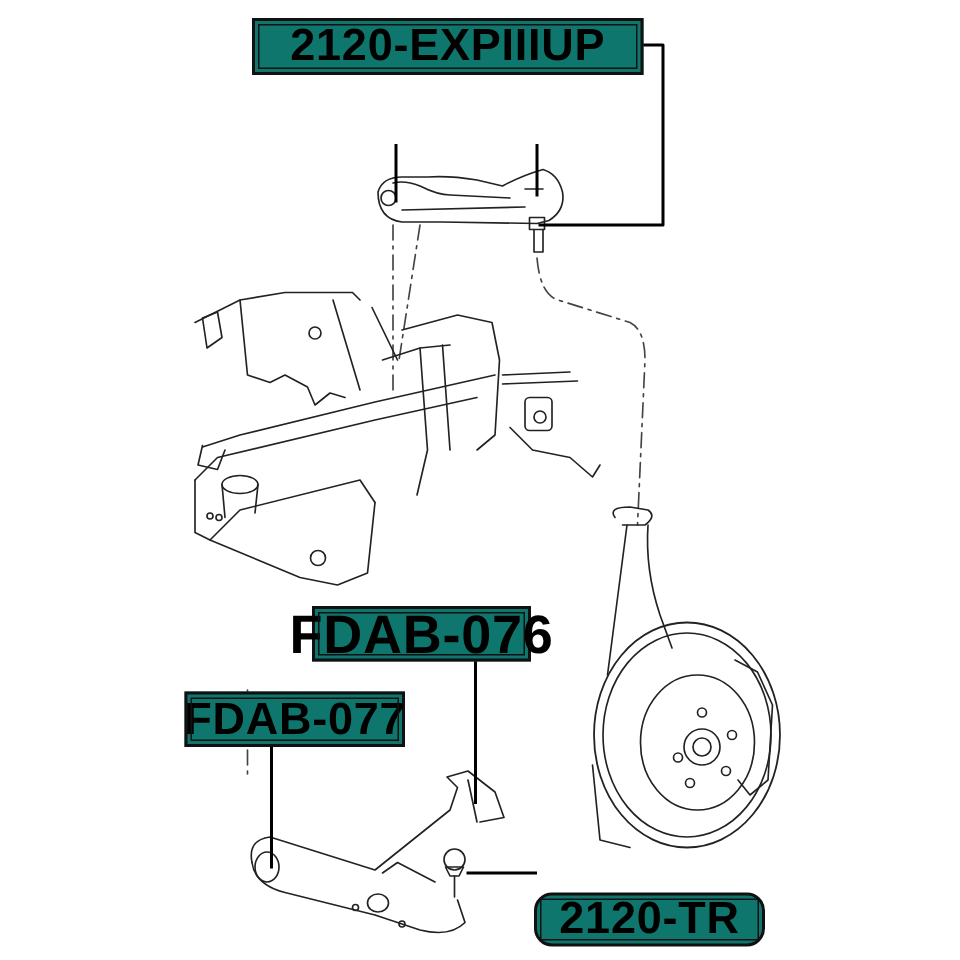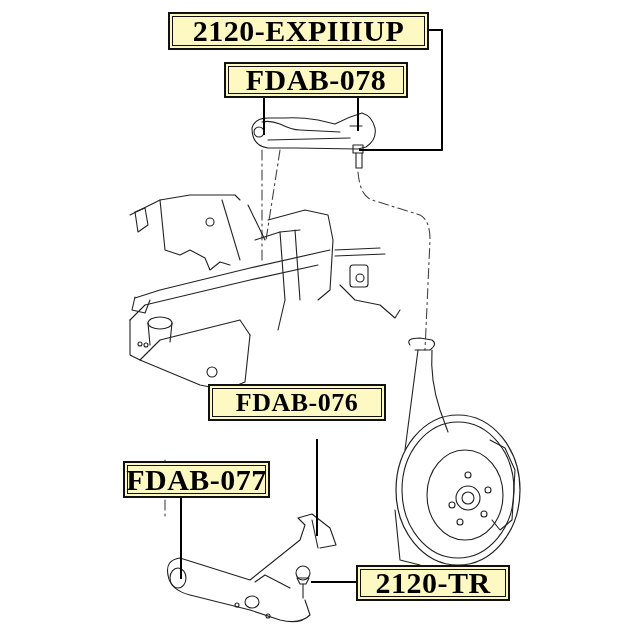--- a/index.html
+++ b/index.html
@@ -1,21 +1,21 @@
 <!DOCTYPE html>
 <html><head>
 <meta charset="utf-8">
 <style>
   html, body { margin:0; padding:0; background:#ffffff; }
   #stage { position:relative; width:640px; height:640px; background:#ffffff; overflow:hidden; font-family:"DejaVu Sans", "Liberation Sans", sans-serif; }
   svg.art { position:absolute; left:0; top:0; width:640px; height:640px; }
   .label {
     position:absolute; box-sizing:border-box;
-    border:2px solid #111; background:#fef9c3; color:#000;
-    font-family:Liberation Serif, serif;
+    border:2px solid #111; background:#0f766e; color:#000;
+    font-family:Liberation Sans, sans-serif;
     font-weight:bold; display:flex; align-items:center; justify-content:center;
     letter-spacing:0.5px; white-space:nowrap; cursor:default;
   }
   .label::before { content:""; position:absolute; inset:2px; border:1px solid #111; pointer-events:none; }
 </style>
 </head>
 <body>
 
 <div id="stage">
 
@@ -106,21 +106,20 @@
       <path d="M264 97 L264 134"></path>
       <path d="M358 97 L358 130"></path>
       <path d="M317 440 L317 535"></path>
       <path d="M181 497 L181 578"></path>
       <path d="M357 582 L312 582"></path>
     </g>
   </svg>
 
   <div class="label" style="left:168px; top:12px; width:261px; height:38px; font-size:30px;">2120-EXPIIIUP</div>
 
-  <div class="label" style="left:224px; top:62px; width:184px; height:36px; font-size:30px;">FDAB-078</div>
 
-  <div class="label" style="left:208px; top:384px; width:178px; height:37px; font-size:26px;">FDAB-076</div>
+  <div class="label" style="left:208px; top:404px; width:146px; height:37px; font-size:36px;">FDAB-076</div>
 
   <div class="label" style="left:123px; top:461px; width:147px; height:37px; font-size:30px;">FDAB-077</div>
 
-  <div class="label" style="left:356px; top:565px; width:154px; height:36px; font-size:30px;">2120-TR</div>
+  <div class="label" style="left:356px; top:595px; width:154px; height:36px; font-size:30px;border-radius:12px;">2120-TR</div>
 
 </div>
 
 </body></html>

